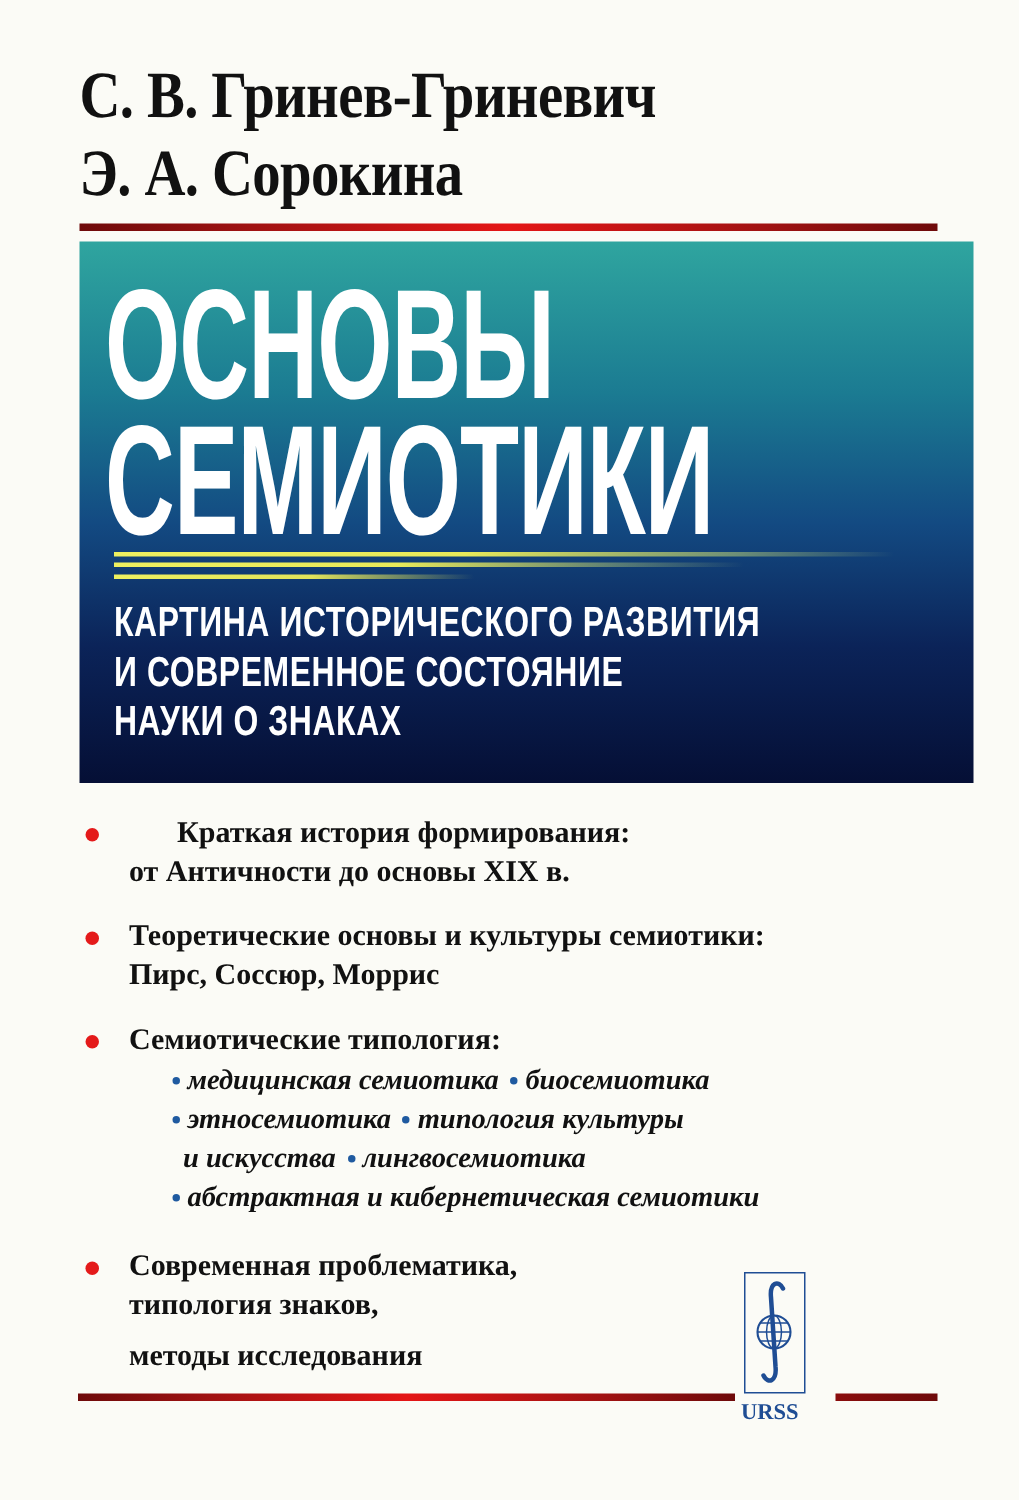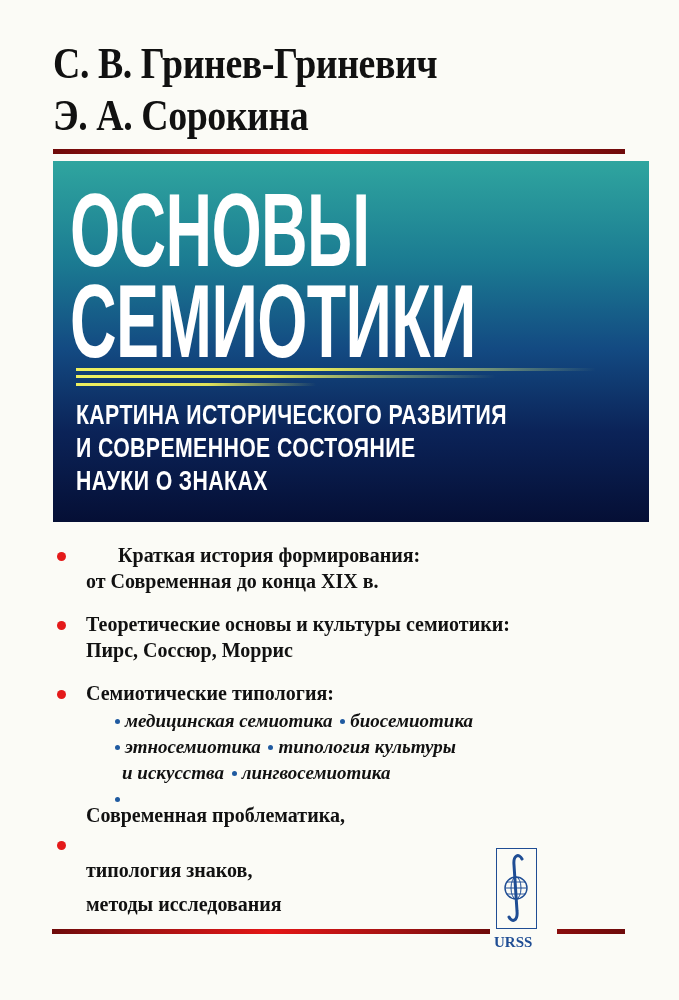--- a/index.html
+++ b/index.html
@@ -75,21 +75,21 @@
     <div class="yl" style="top:214px; width:420px; background:linear-gradient(90deg,#eef060 0%,#e8ea5a 45%,rgba(200,220,120,0.4) 80%,rgba(200,220,120,0) 100%);"></div>
     <div class="yl" style="top:222px; width:240px; background:linear-gradient(90deg,#eef060 0%,#e0e35a 55%,rgba(200,220,120,0) 100%);"></div>
 
     <div class="subtitle-line" style="top:240px;">КАРТИНА ИСТОРИЧЕСКОГО РАЗВИТИЯ</div>
     <div class="subtitle-line" style="top:273px;">И СОВРЕМЕННОЕ СОСТОЯНИЕ</div>
     <div class="subtitle-line" style="top:306px;">НАУКИ О ЗНАКАХ</div>
   </div>
 
   <div class="bullet" style="left:57px; top:552px;"></div>
   <div class="btext" style="left:86px; top:542px;margin-left:32px;">Краткая история формирования:</div>
-  <div class="btext" style="left:86px; top:568px;">от Современная до конца XIX в.</div>
+  <div class="btext" style="left:86px; top:568px;">от Античности до основы XIX в.</div>
 
   <div class="bullet" style="left:57px; top:621px;"></div>
   <div class="btext" style="left:86px; top:611px;">Теоретические основы и культуры семиотики:</div>
   <div class="btext" style="left:86px; top:637px;">Пирс, Соссюр, Моррис</div>
 
   <div class="bullet" style="left:57px; top:690px;"></div>
   <div class="btext" style="left:86px; top:680px;">Семиотические типология:</div>
 
   <div class="sub" style="left:115px; top:708px;">
     <span class="dot"></span><span>медицинская семиотика</span>
@@ -97,25 +97,25 @@
   </div>
   <div class="sub" style="left:115px; top:734px;">
     <span class="dot"></span><span>этносемиотика</span>
     <span class="dot" style="margin-left:3px;"></span><span>типология культуры</span>
   </div>
   <div class="sub" style="left:122px; top:760px;">
     <span>и искусства</span>
     <span class="dot" style="margin-left:3px;"></span><span>лингвосемиотика</span>
   </div>
   <div class="sub" style="left:115px; top:786px;">
-    <span class="dot"></span>
+    <span class="dot"></span><span>абстрактная и кибернетическая семиотики</span>
   </div>
 
   <div class="bullet" style="left:57px; top:841px;"></div>
-  <div class="btext" style="left:86px; top:802px;">Современная проблематика,</div>
+  <div class="btext" style="left:86px; top:831px;">Современная проблематика,</div>
   <div class="btext" style="left:86px; top:857px;">типология знаков,</div>
   <div class="btext" style="left:86px; top:891px;">методы исследования</div>
 
   <div class="redline" style="left:52px; top:929px; width:438px;"></div>
   <div class="redline" style="left:557px; top:929px; width:68px; background:linear-gradient(90deg,#8a0d0d,#6e0a0a);"></div>
 
   <div class="logo-box">
     <svg width="38" height="78" viewBox="0 0 38 78">
       <circle cx="19" cy="39" r="11" fill="none" stroke="#1f4d94" stroke-width="1.4"></circle>
       <ellipse cx="19" cy="39" rx="5" ry="11" fill="none" stroke="#1f4d94" stroke-width="1"></ellipse>

